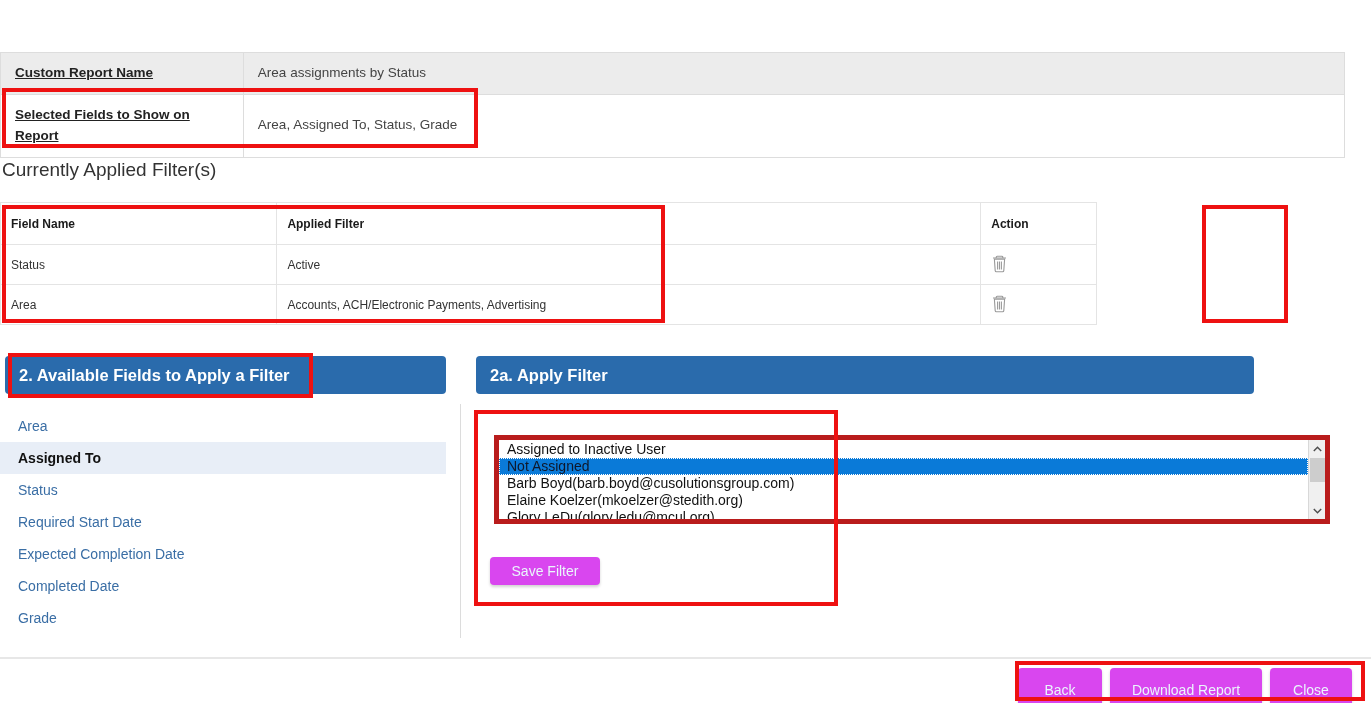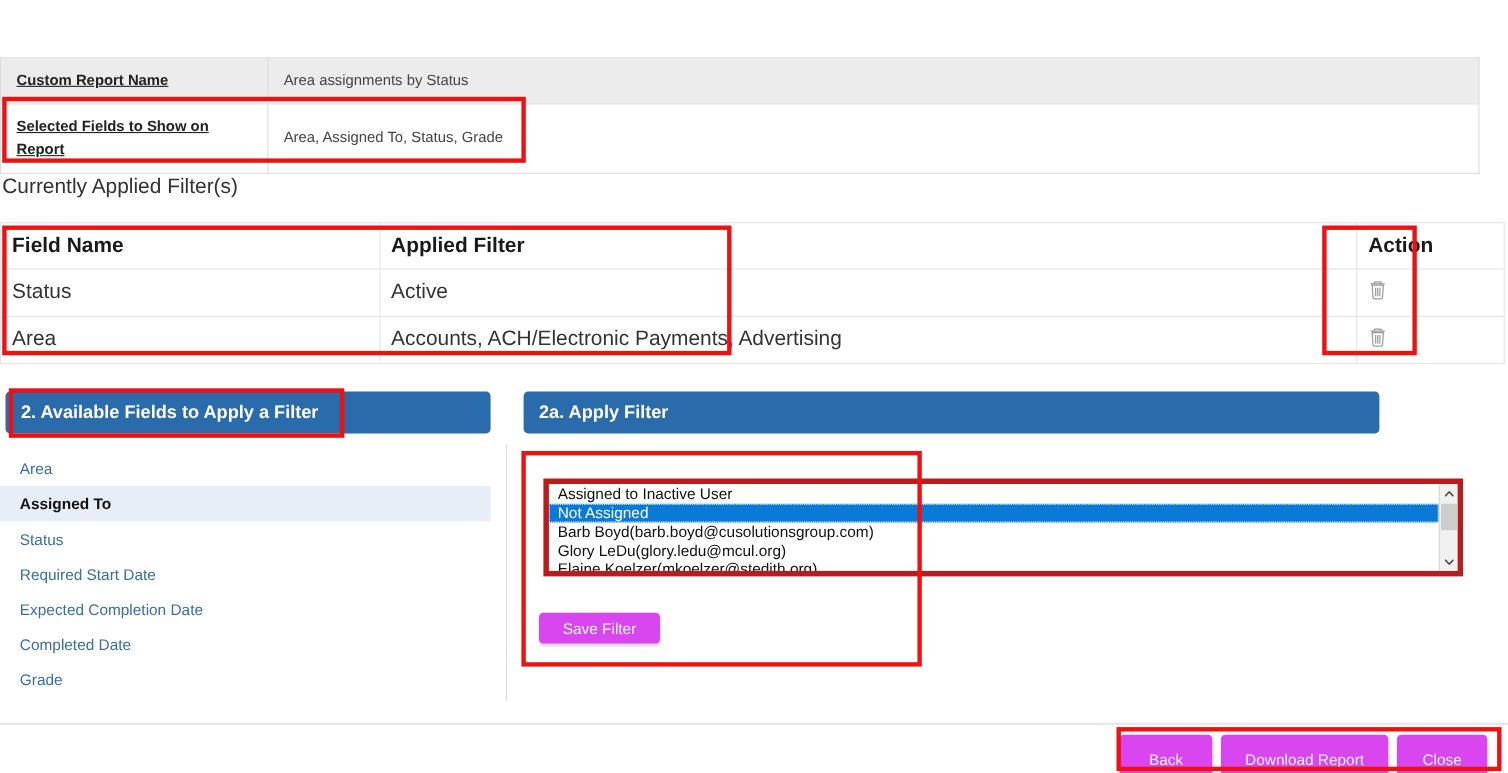--- a/index.html
+++ b/index.html
@@ -46,23 +46,23 @@
     left: 2px; top: 159px;
     font-size: 19px;
     color: #333;
     font-weight: normal;
   }
 
   
   .filters-table {
     position: absolute;
     left: 0; top: 202px;
-    width: 1368px;
+    width: 1097px;
     border-collapse: collapse;
-    font-size: 19px;
+    font-size: 12px;
     color: #333;
   }
   .filters-table th, .filters-table td {
     border: 1px solid #e4e4e4;
     padding: 8px 10px;
     text-align: left;
     vertical-align: middle;
     height: 36px;
     background: #fff;
   }
@@ -132,21 +132,21 @@
   .lb-option {
     height: 17px;
     line-height: 17px;
     padding-left: 8px;
     color: #111;
     white-space: nowrap;
     cursor: pointer;
   }
   .lb-option.selected {
     background: #0a7ad8;
-    color: #ffffff;
+    color: #0f172a;
     outline: 1px dotted #ffffff;
     outline-offset: -1px;
   }
   .lb-scroll {
     width: 17px;
     background: #f0f0f0;
     border-left: 1px solid #d8d8d8;
     position: relative;
     flex: 0 0 17px;
     cursor: pointer;
@@ -281,22 +281,22 @@
     </div>
   </div>
 
   <div class="panel-divider"></div>
 
   <div class="listbox">
     <div class="listbox-options">
       <div class="lb-option">Assigned to Inactive User</div>
       <div class="lb-option selected">Not Assigned</div>
       <div class="lb-option">Barb Boyd(barb.boyd@cusolutionsgroup.com)</div>
+      <div class="lb-option">Elaine Koelzer(mkoelzer@stedith.org)</div>
       <div class="lb-option">Glory LeDu(glory.ledu@mcul.org)</div>
-      <div class="lb-option">Elaine Koelzer(mkoelzer@stedith.org)</div>
     </div>
     <div class="lb-scroll">
       <div class="lb-arrow up">
         <svg width="9" height="6" viewBox="0 0 9 6">
             <path d="M0.8 5 L4.5 1.2 L8.2 5" fill="none" stroke="#4d4d4d" stroke-width="1.4"></path>
           </svg>
       </div>
       <div class="lb-thumb"></div>
       <div class="lb-arrow down">
         <svg width="9" height="6" viewBox="0 0 9 6">

